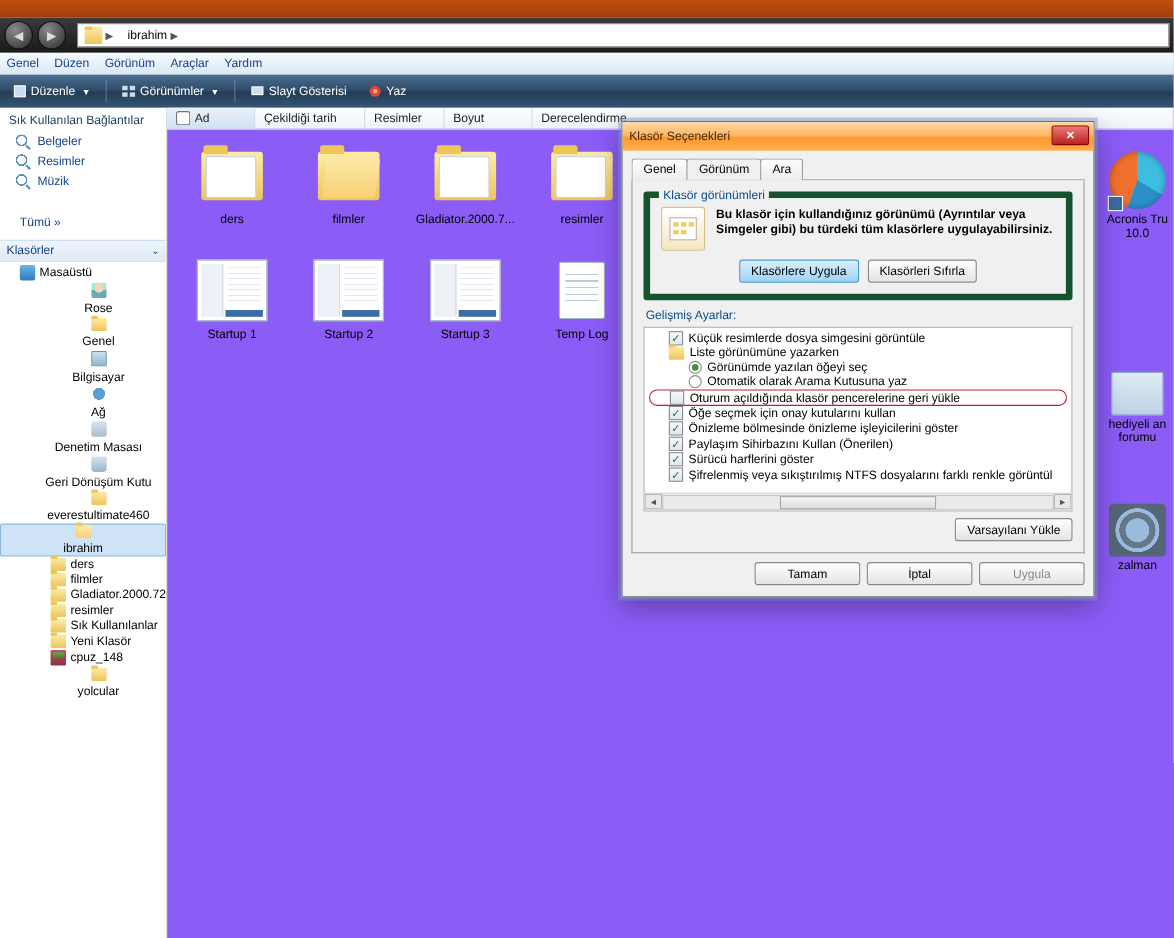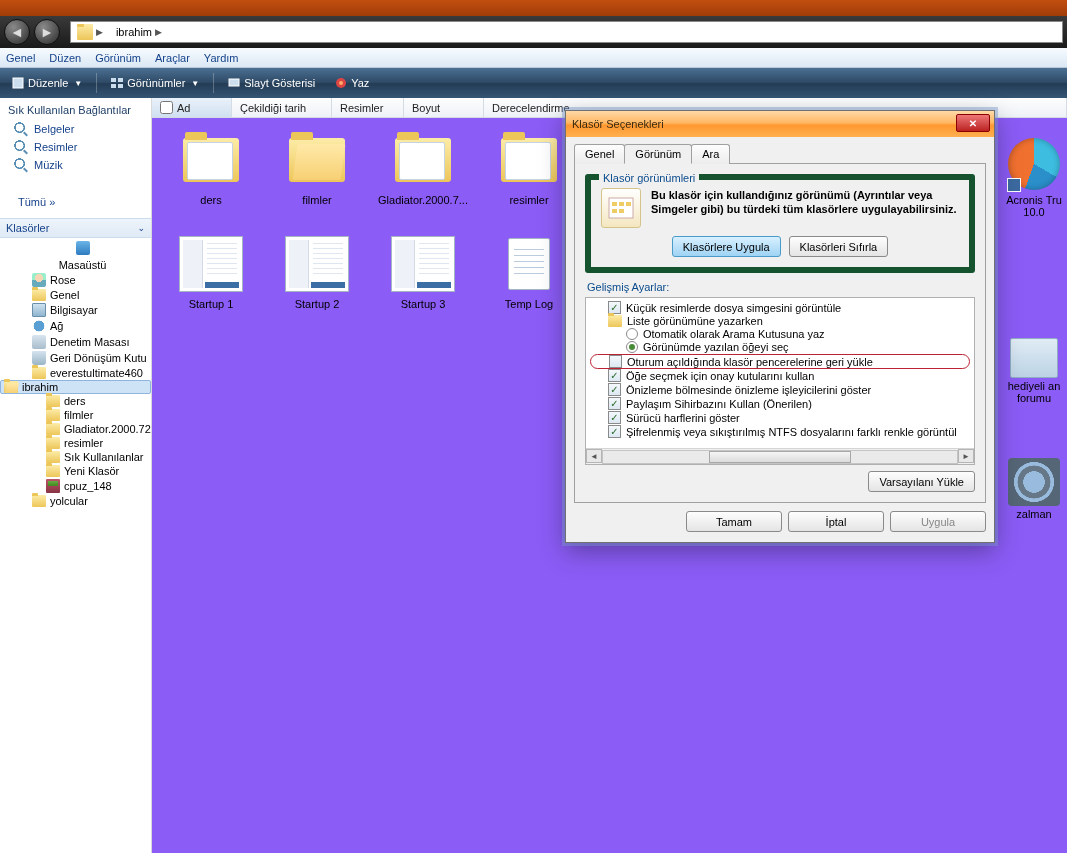--- a/index.html
+++ b/index.html
@@ -33,22 +33,22 @@
 .sidebar { width:152px; border-right:1px solid #d9d9d9; background:#fff; overflow:hidden; }
 .side-head { padding:6px 8px 4px; color:#1e3e67; font-weight:400; }
 .side-link { display:flex; align-items:center; gap:6px; padding:2px 8px 2px 14px; color:#15428b; cursor:default; }
 .side-link .ficon { width:14px; height:14px; }
 .side-link.more { padding-left:18px;margin-top:20px; }
 .side-sec { margin-top:8px; }
 .side-sec-head { display:flex; align-items:center; justify-content:space-between; padding:3px 6px; color:#15428b; background:linear-gradient(#eef4fb,#dfeaf5); border-top:1px solid #cbdcee; border-bottom:1px solid #cbdcee; }
 .tree { padding:2px 0; }
 .tree-item { display:flex; align-items:center; gap:4px; padding:1px 4px; white-space:nowrap; cursor:default; }
 .tree-item.sel { background:#cfe3f7; border:1px solid #8db5dd; border-radius:2px; padding:0 3px; }
-.indent1 { padding-left:18px;flex-direction:column; }
-.indent2 { padding-left:32px; }
+.indent1 { padding-left:18px; }
+.indent2 { padding-left:32px;flex-direction:column; }
 .indent3 { padding-left:46px; }
 .fico { width:14px; height:12px; background:linear-gradient(#fceca8,#edc659); border-radius:1px; position:relative; display:inline-block; flex-shrink:0; }
 .fico::before { content:""; position:absolute; top:-2px;left:0;width:6px;height:3px;background:#edc659;border-radius:1px 1px 0 0; }
 .fico.open::after { content:""; position:absolute; inset:2px 0 0 2px; background:linear-gradient(#ffe9a8,#f7d074); transform:skewX(-12deg); }
 .ico-desktop { width:14px;height:14px;background:linear-gradient(#6ab5e8,#2c7bbf);border-radius:2px; }
 .ico-user { width:14px;height:14px;background:radial-gradient(circle at 50% 35%,#f7d6b5 35%,transparent 36%),linear-gradient(#9ec 50%,#6ab 50%);border-radius:2px; }
 .ico-comp { width:14px;height:14px;background:linear-gradient(#cfe2f0,#8fb5d0);border:1px solid #6a8fa9;border-radius:1px; }
 .ico-net { width:14px;height:14px;background:radial-gradient(circle,#5a9fd4 55%,transparent 56%); }
 .ico-cp { width:14px;height:14px;background:linear-gradient(#d9e5ef,#a8bdcc);border-radius:2px; }
 .ico-bin { width:14px;height:14px;background:linear-gradient(#d5e3ef,#9ab5c7);border-radius:1px 1px 3px 3px; }
@@ -444,26 +444,26 @@
         <div class="adv-tree">
           <div class="adv-row in1">
               <span class="chk">✓</span>
               <span>Küçük resimlerde dosya simgesini görüntüle</span>
             </div>
           <div class="adv-row in1">
               <span class="fico"></span>
               <span>Liste görünümüne yazarken</span>
             </div>
           <div class="adv-row in2">
+              <span class="rdo on"></span>
+              <span>Görünümde yazılan öğeyi seç</span>
+            </div>
+          <div class="adv-row in2">
               <span class="rdo"></span>
               <span>Otomatik olarak Arama Kutusuna yaz</span>
-            </div>
-          <div class="adv-row in2">
-              <span class="rdo on"></span>
-              <span>Görünümde yazılan öğeyi seç</span>
             </div>
           <div class="adv-row in1 circled">
               <span class="chk"></span>
               <span>Oturum açıldığında klasör pencerelerine geri yükle</span>
             </div>
           <div class="adv-row in1">
               <span class="chk">✓</span>
               <span>Öğe seçmek için onay kutularını kullan</span>
             </div>
           <div class="adv-row in1">

